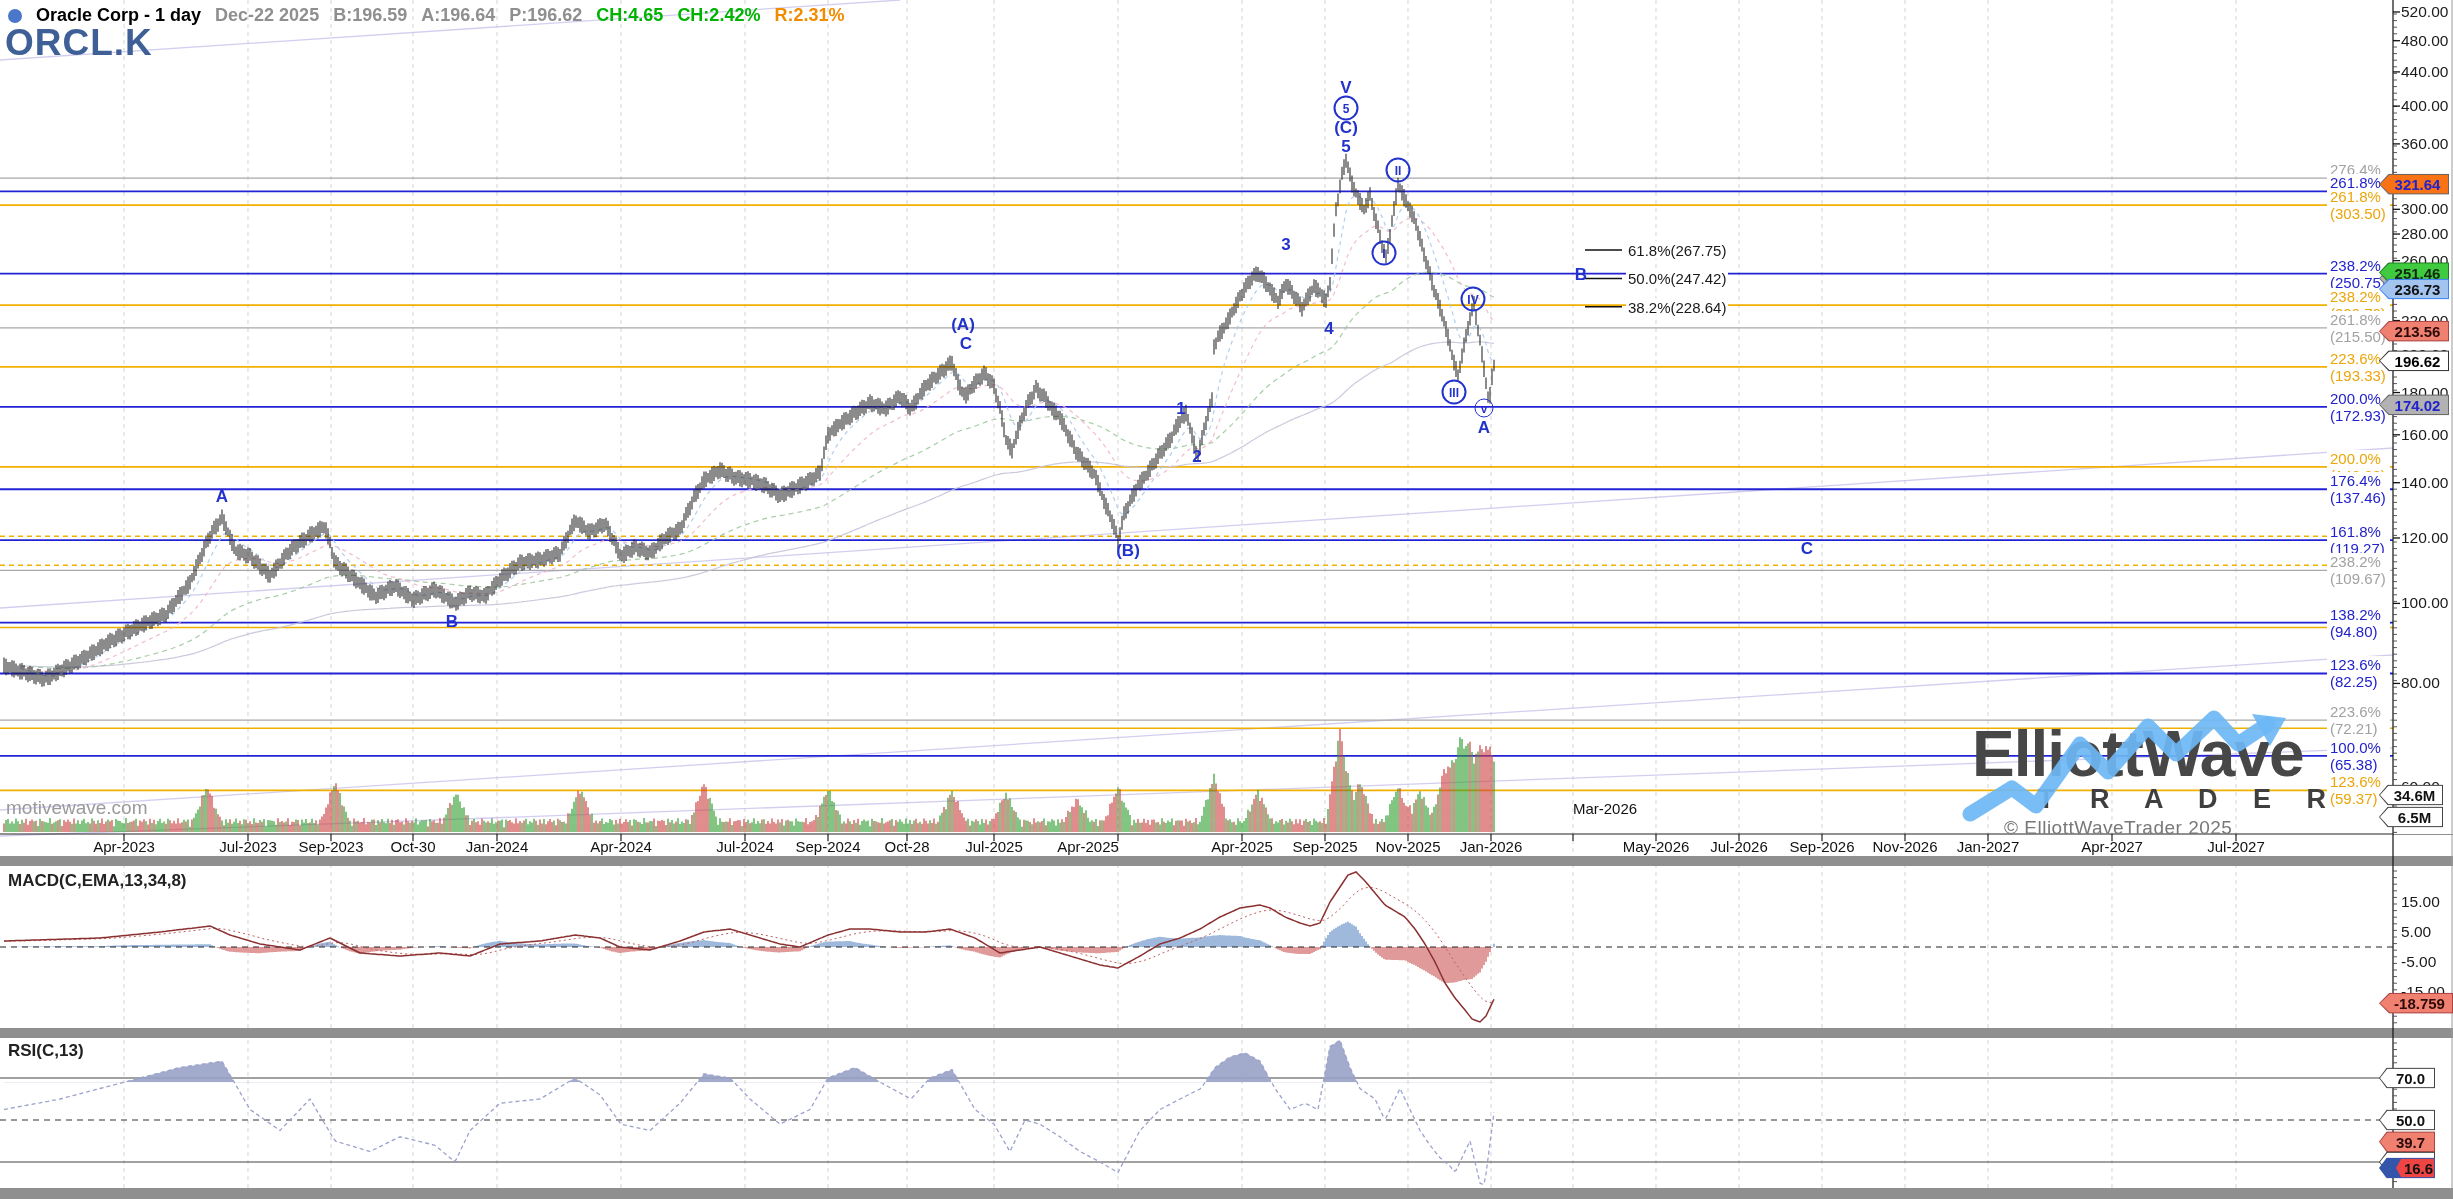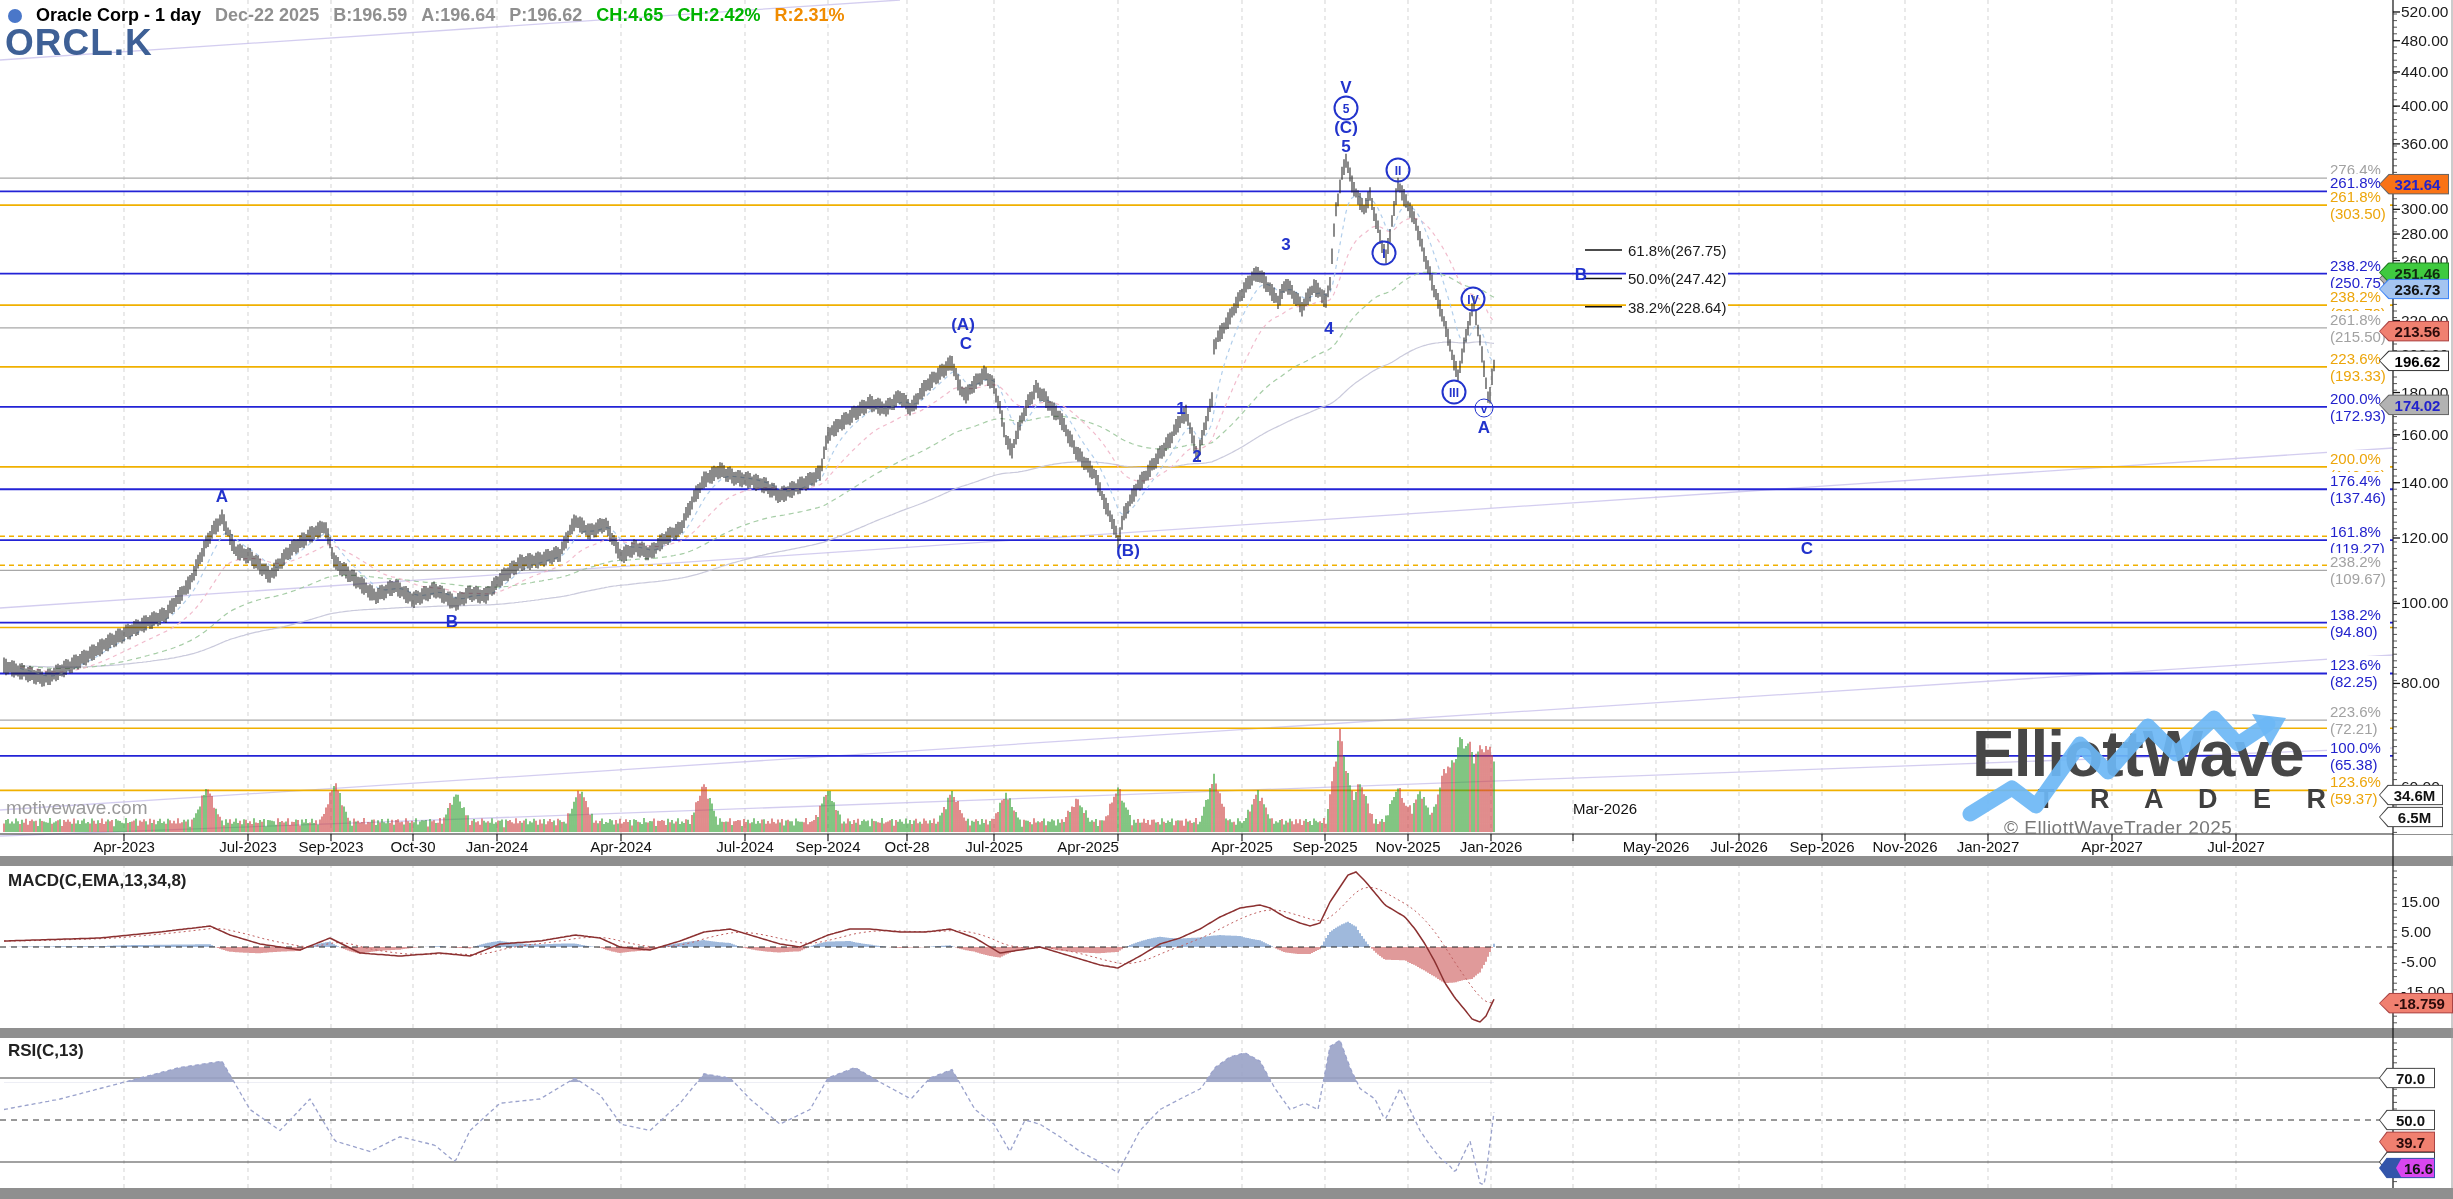--- a/index.html
+++ b/index.html
@@ -265,21 +265,21 @@
       <div class="badge" style="left:2379px;top:1120px;width:56px;background:#444;">
         <div class="in" style="background: rgb(255, 255, 255); color: rgb(17, 17, 17);">50.0</div>
       </div>
       <div class="badge" style="left:2379px;top:1141.63px;width:56px;background:#aa4444;">
         <div class="in" style="background: rgb(240, 128, 112); color: rgb(42, 10, 10);">39.7</div>
       </div>
       <div class="badge" style="left:2379px;top:1162px;width:56px;background:#444;">
         <div class="in" style="background: rgb(255, 255, 255); color: rgb(17, 17, 17);">30.0</div>
       </div>
       <div class="badge" style="left:2379px;top:1168px;width:56px;background:#3355aa;">
-        <div class="in" style="background: #d946ef; color: rgb(17, 17, 17); margin-left: 16px;">16.6</div>
+        <div class="in" style="background: #ef4444; color: rgb(17, 17, 17); margin-left: 16px;">16.6</div>
       </div>
       <div class="fib-r c-gray" style="left:2390px;top:178.0655599798497px;">276.4%(327.29)</div>
       <div class="fib-r c-blue" style="left:2390px;top:191.2833807811062px;">261.8%(315.45)</div>
       <div class="fib-r c-gold" style="left:2390px;top:205.13691759028598px;">261.8%(303.50)</div>
       <div class="fib-r c-blue" style="left:2390px;top:273.6269821620315px;">238.2%(250.75)</div>
       <div class="fib-r c-gold" style="left:2390px;top:305.0810179689088px;">238.2%(229.70)</div>
       <div class="fib-r c-gray" style="left:2390px;top:327.9725512656844px;">261.8%(215.50)</div>
       <div class="fib-r c-gold" style="left:2390px;top:366.91681872122354px;">223.6%(193.33)</div>
       <div class="fib-r c-blue" style="left:2390px;top:406.9190979402149px;">200.0%(172.93)</div>
       <div class="fib-r c-gold" style="left:2390px;top:466.85915002113416px;">200.0%(146.32)</div>

